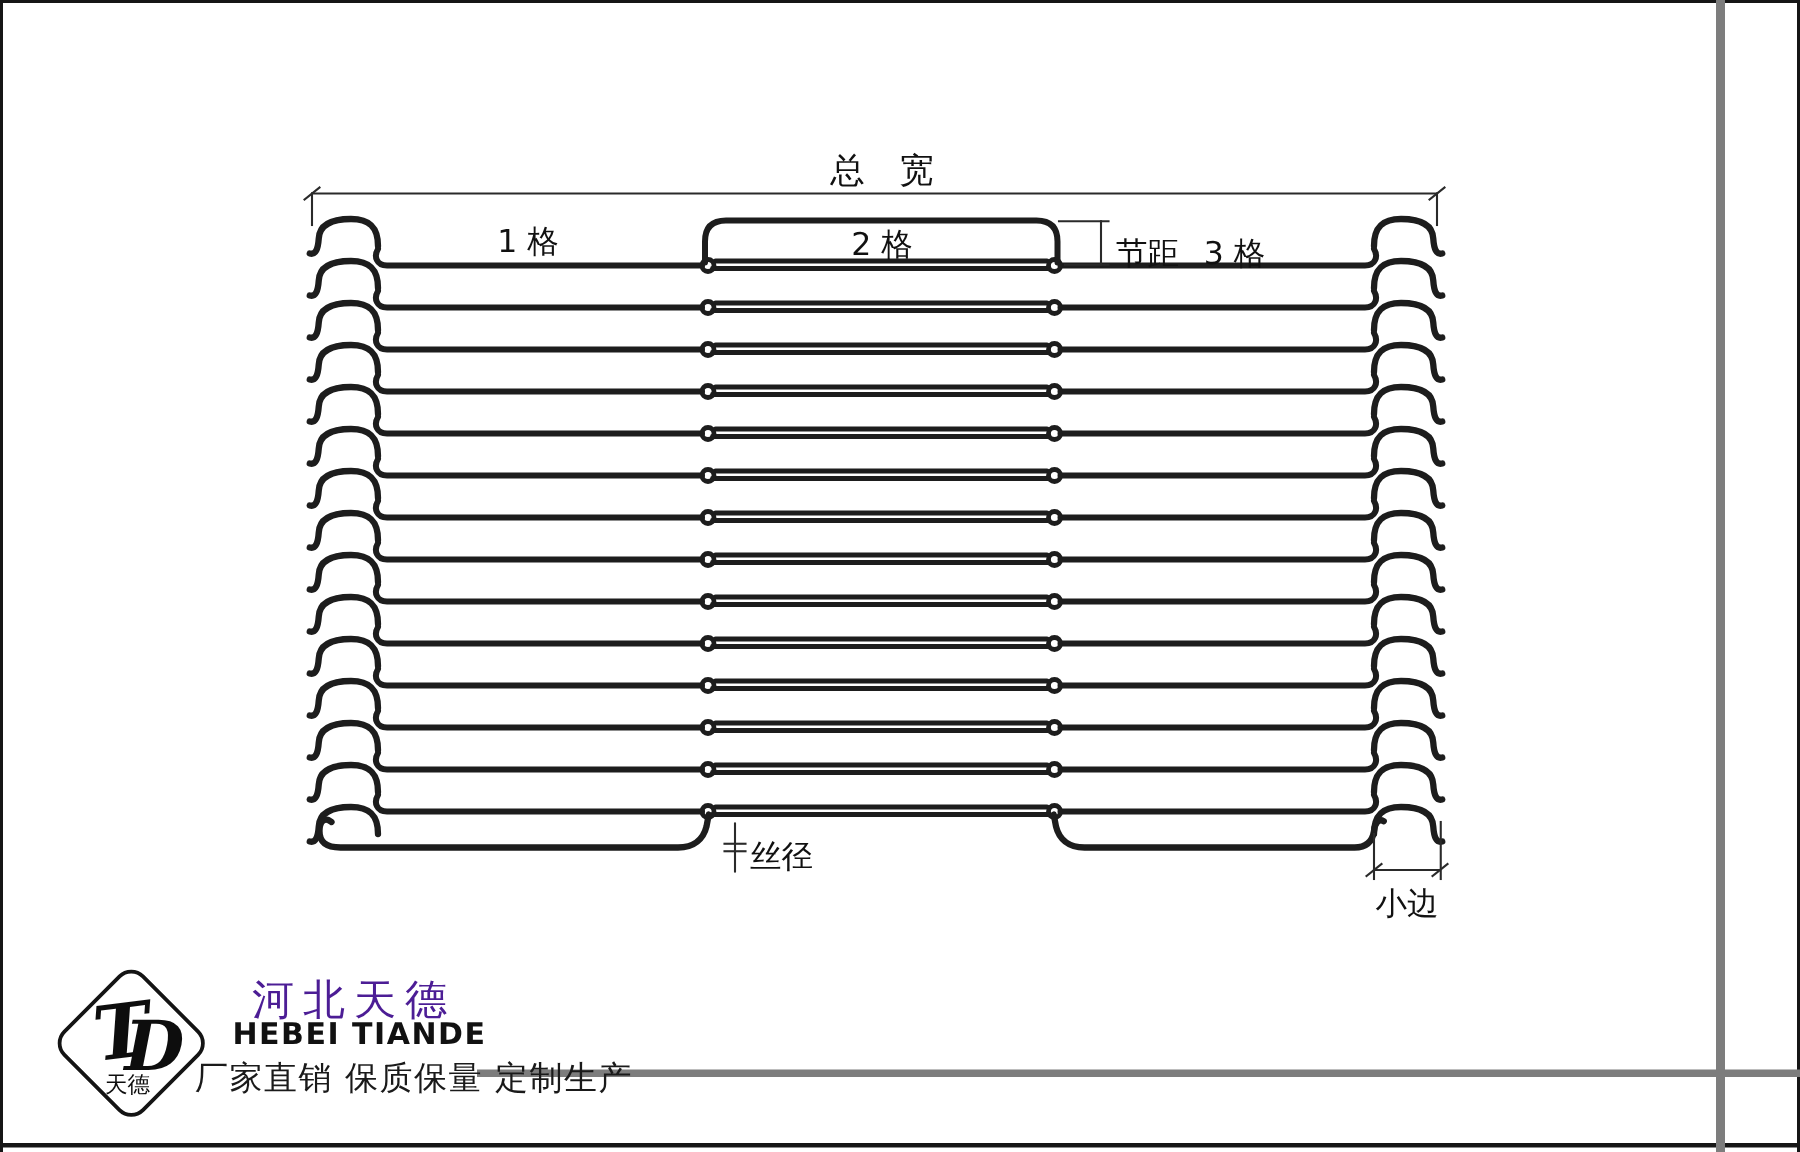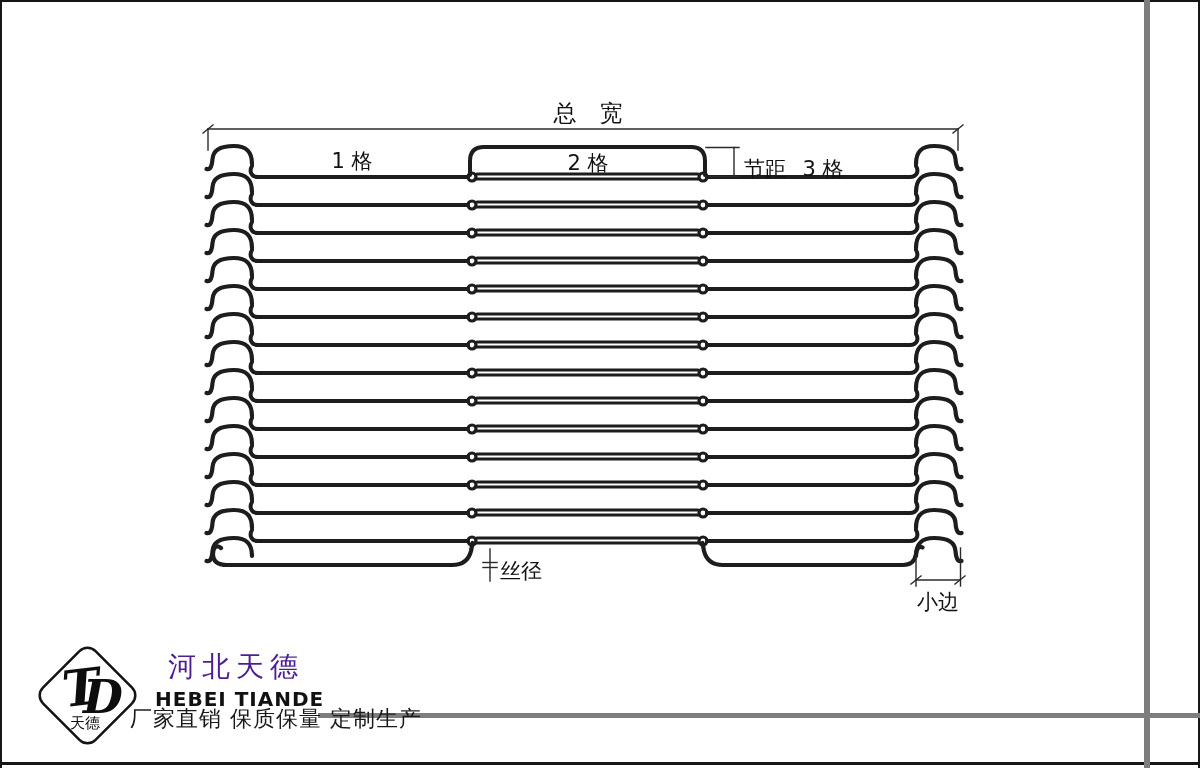--- a/index.html
+++ b/index.html
@@ -17,21 +17,21 @@
   .graybar.h{left:318px;top:713px;width:882px;height:5px;}
   .graybar.v{left:1144px;top:0;width:6px;height:768px;}
   #diagram-svg{position:absolute;left:0;top:0;z-index:3;}
   .footer{position:absolute;left:0;top:630px;width:1150px;height:130px;z-index:4;}
   .logo-box{position:absolute;left:25px;top:3px;width:125px;height:125px;}
   .company-cn{
     position:absolute;left:168px;top:18px;font-size:28px;letter-spacing:6px;
     font-weight:500;color:#4c1d95;white-space:nowrap;
   }
   .company-en{
-    position:absolute;left:155px;top:57px;font-size:20px;font-weight:bold;
+    position:absolute;left:155px;top:47px;font-size:20px;font-weight:bold;
     letter-spacing:1px;color:#111;white-space:nowrap;
   }
   .tagline{
     position:absolute;left:130px;top:74px;font-size:22px;letter-spacing:1px;
     color:#1a1a1a;white-space:nowrap;
   }
 </style>
 </head>
 <body>
 

